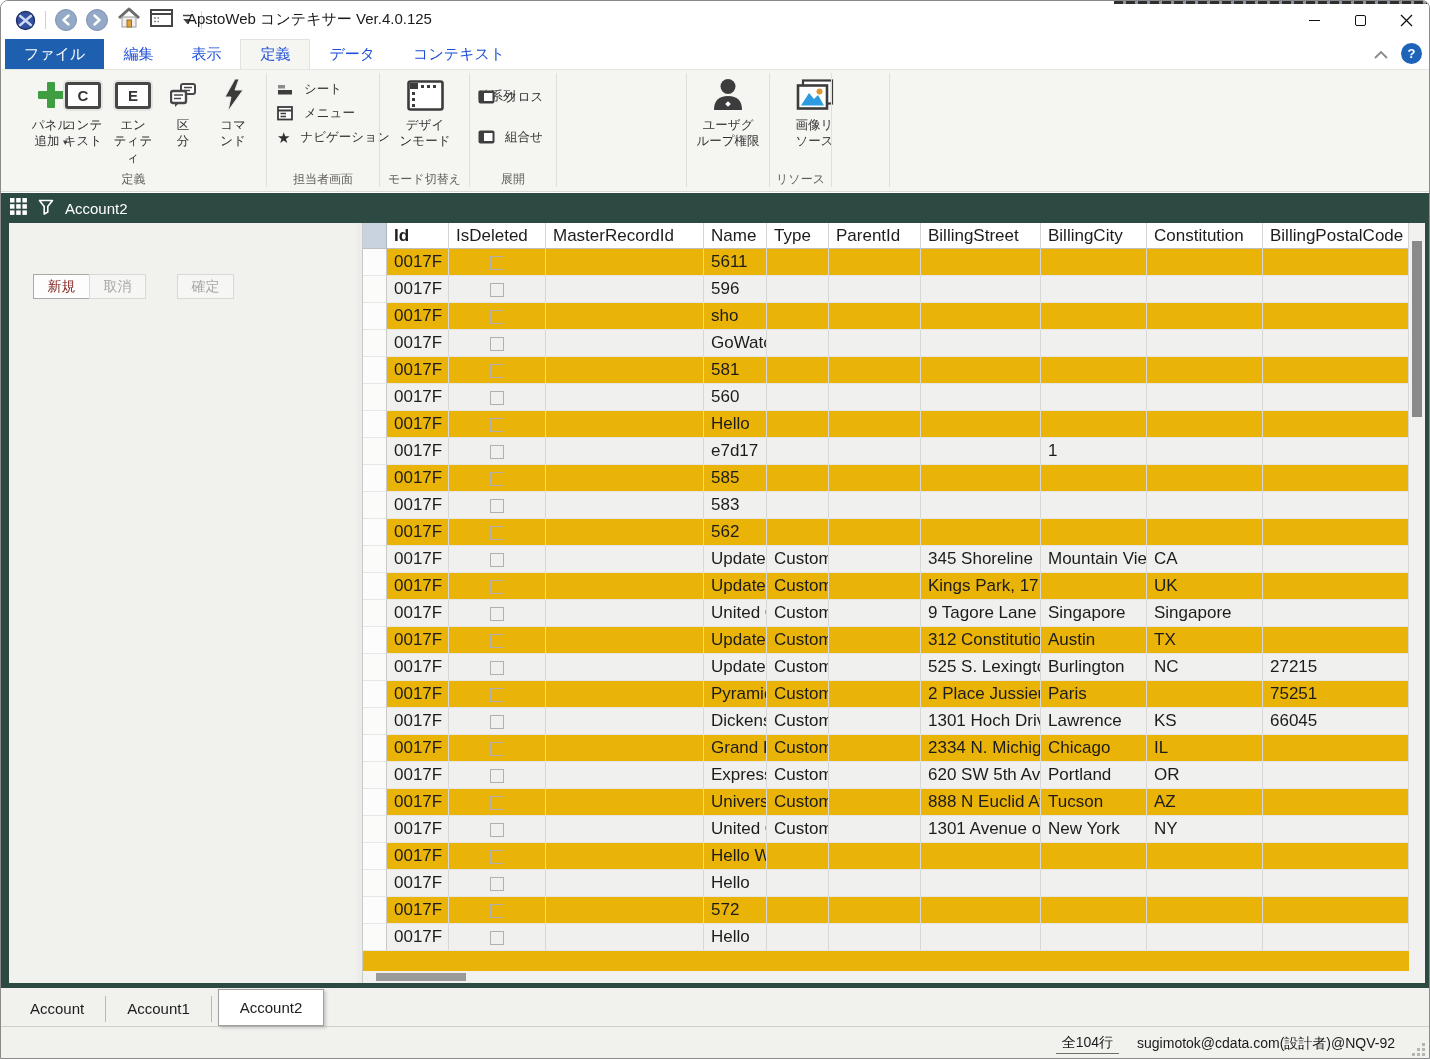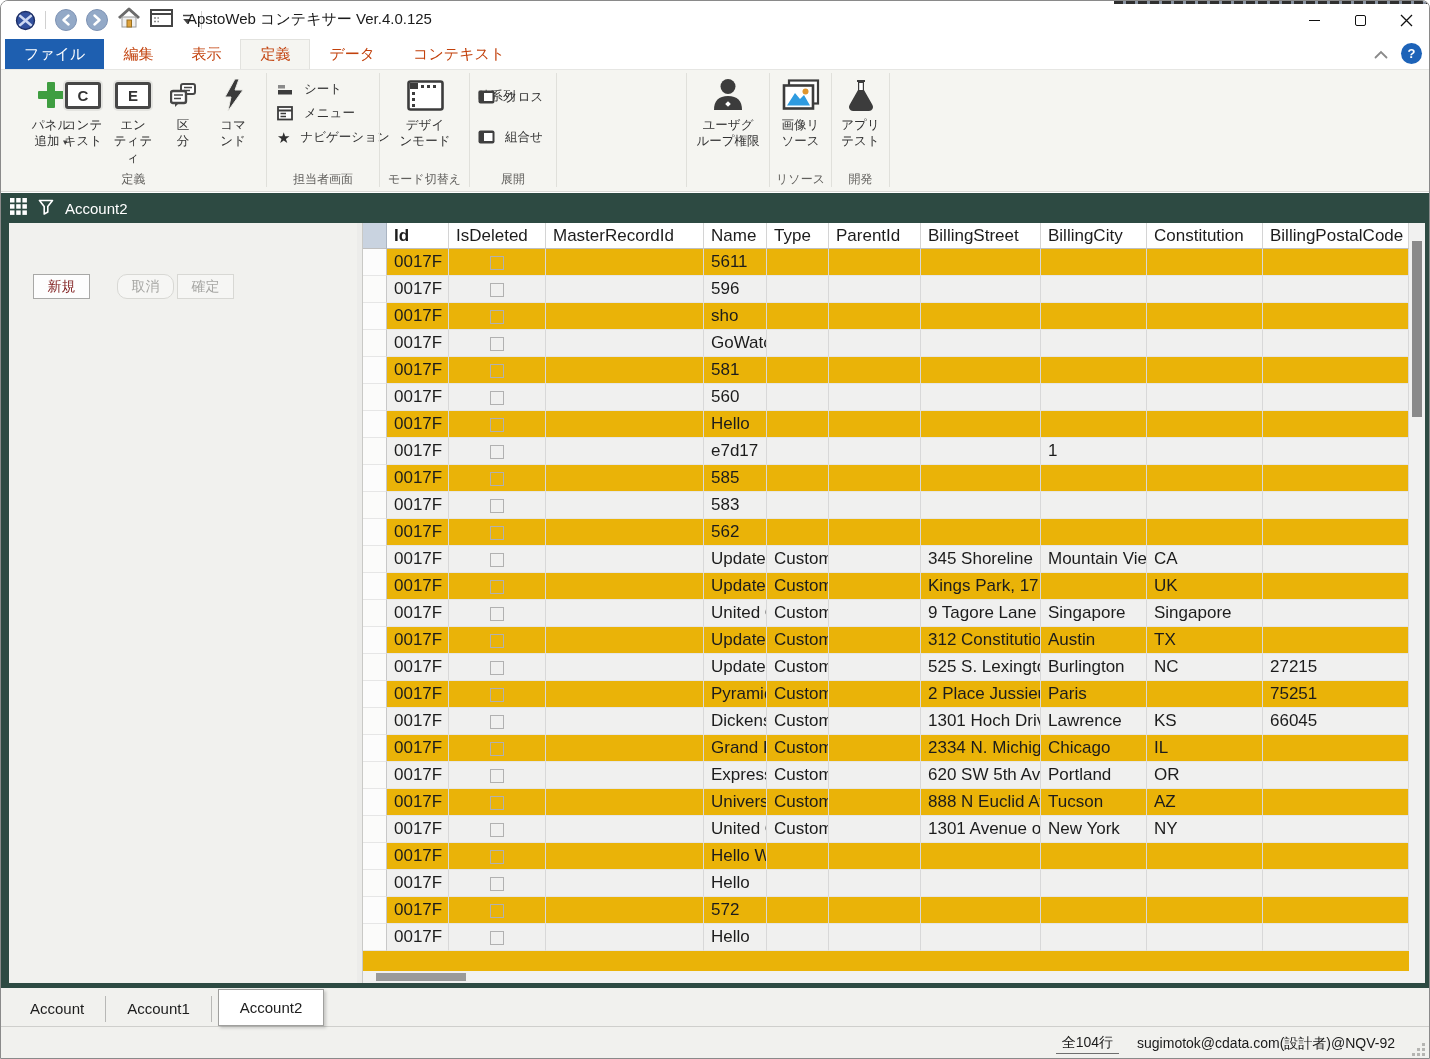--- a/index.html
+++ b/index.html
@@ -17,21 +17,21 @@
   .navcircle { width:22px; height:22px; border-radius:50%; background:#93a9c7; border:1px solid #7e93b4;
     display:flex; align-items:center; justify-content:center; }
   .app-title { position:absolute; left:186px; top:9px; font-size:15px; color:#1b1b1b; white-space:nowrap; }
   .wincontrols { position:absolute; right:0; top:0; height:38px; display:flex; }
   .wc { width:46px; height:38px; display:flex; align-items:center; justify-content:center; }
   .wc-min { width:11px; height:0; border-top:1px solid #111; display:block; }
   .wc-max { width:11px; height:11px; border:1.2px solid #111; border-radius:2px; display:block; }
 
   
   .menubar { position:absolute; top:38px; left:0; right:0; height:30px; background:#fff; display:flex; padding-left:4px; z-index:3; }
-  .mtab { height:30px; line-height:30px; padding:0 19px; font-size:15px; color:#c2410c; white-space:nowrap; }
+  .mtab { height:30px; line-height:30px; padding:0 19px; font-size:15px; color:#1d4ed8; white-space:nowrap; }
   .mtab.file { background:#1e5fb0; color:#fff; }
   .mtab.selected { background:#f5f5f1; border:1px solid #e2e2de; border-bottom:none; line-height:28px; }
   .menu-right { position:absolute; right:7px; top:42px; display:flex; gap:13px; align-items:center; z-index:4; }
   .helpbtn { width:21px; height:21px; border-radius:50%; background:#1d63b8; color:#fff; font-size:13px;
     font-weight:bold; display:flex; align-items:center; justify-content:center; }
 
   
   .ribbon { position:absolute; top:68px; left:0; right:0; height:123px; background:#f5f5f1;
     border-top:1px solid #e6e6e3; border-bottom:1px solid #d9d9d5; }
   .rgroup { position:absolute; top:0; height:121px; }
@@ -315,49 +315,36 @@
           </svg>
         </span>
         <div class="rb-label"><span>ユーザグ
 ループ権限</span></div>
       </div>
       <div class="rg-label"></div>
     </div>
     <div class="rg-sep" style="left:768px;"></div>
 
     <div class="rgroup" style="left:769px;width:61px;">
-      <div class="rbtn-big" style="left:2px;width:57px;">
+      <div class="rbtn-big" style="left:16px;width:57px;">
         <span class="rb-icon">
           <svg width="38" height="32" viewBox="0 0 38 32">
             <rect x="7" y="1.5" width="29" height="23" fill="#fff" stroke="#3c3c3c" stroke-width="2.2"></rect>
             <rect x="2" y="6.5" width="29" height="23" fill="#fff" stroke="#3c3c3c" stroke-width="2.6"></rect>
             <polygon points="5,26.5 13,14 18,20 22,16 28,26.5" fill="#2e9be0"></polygon>
             <circle cx="23.5" cy="12.5" r="3" fill="#e0962e"></circle>
           </svg>
         </span>
         <div class="rb-label"><span>画像リ
 ソース</span></div>
       </div>
       <div class="rg-label">リソース</div>
     </div>
     <div class="rg-sep" style="left:830px;"></div>
 
-    <div class="rgroup" style="left:831px;width:57px;">
-      <div class="rbtn-big" style="left:2px;width:53px;">
-        <span class="rb-icon">
-          <svg width="30" height="33" viewBox="0 0 30 33">
-            <path d="M11 1 H19 V3 H18 V11 L26.5 26 A4 4 0 0 1 23 32 H7 A4 4 0 0 1 3.5 26 L12 11 V3 H11 Z" fill="#3c3c3c"></path>
-            <rect x="13.2" y="4" width="3.6" height="7" fill="#fff"></rect>
-          </svg>
-        </span>
-        <div class="rb-label"><span>アプリ
-テスト</span></div>
-      </div>
-      <div class="rg-label">開発</div>
-    </div>
     <div class="rg-sep" style="left:888px;"></div>
   </div>
 
   <div class="workspace">
     <div class="panel-header">
       <span>
         <svg width="17" height="17" viewBox="0 0 17 17">
           <g fill="#fff">
             <rect x="0" y="0" width="4.5" height="4.5"></rect>
               <rect x="6.2" y="0" width="4.5" height="4.5"></rect>
@@ -374,21 +361,21 @@
       <span>
         <svg width="16" height="16" viewBox="0 0 16 16">
           <path d="M1.5 1.5 H14.5 L9.8 7.5 V13 L6.2 15 V7.5 Z" fill="none" stroke="#fff" stroke-width="1.6" stroke-linejoin="round"></path>
         </svg>
       </span>
       <span>Account2</span>
     </div>
 
     <div class="left-panel">
       <button class="lp-btn enabled" style="left:24px;">新規</button>
-      <button class="lp-btn disabled" style="left:108px;border-radius:10px;">取消</button>
+      <button class="lp-btn disabled" style="left:80px;">取消</button>
       <button class="lp-btn disabled" style="left:168px;">確定</button>
     </div>
 
     <div class="splitter"></div>
 
     <div class="grid-viewport">
       <table class="grid">
         <colgroup id="grid-cols">
             <col style="width: 24px;">
             <col style="width: 62px;">

